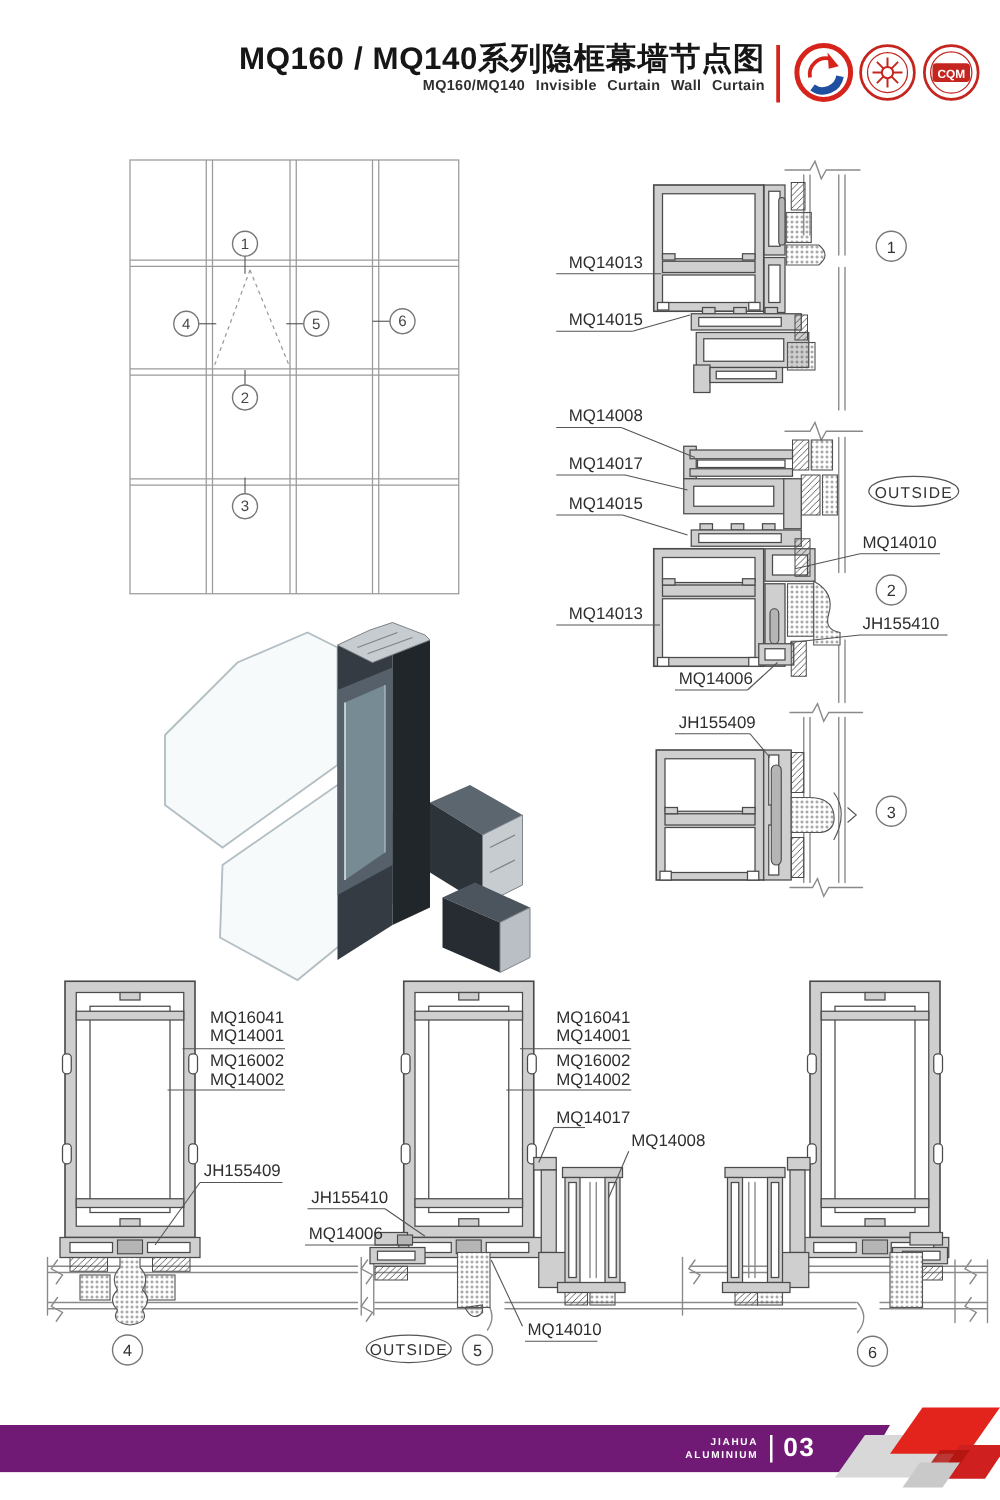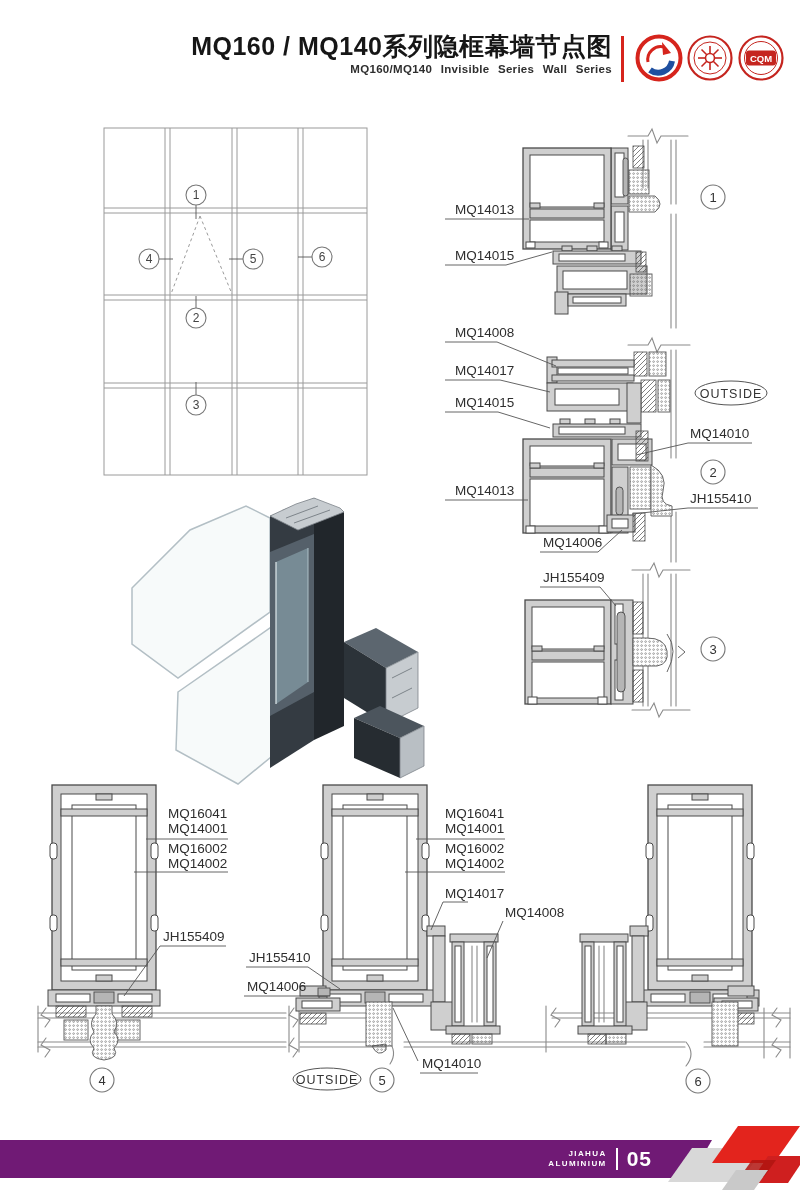--- a/index.html
+++ b/index.html
@@ -40,21 +40,21 @@
   .fdiv{width:2px;height:22px;background:#fff;}
   .pnum{color:#fff;font-size:21px;font-weight:bold;letter-spacing:1px;}
   #foot-shapes{position:absolute;left:0;top:1095px;width:800px;height:105px;pointer-events:none;}
 </style>
 </head>
 <body>
 
 <div id="page">
 
   <div id="hdr-title">MQ160 / MQ140系列隐框幕墙节点图</div>
-  <div id="hdr-sub">MQ160/MQ140 Invisible Series Wall Series</div>
+  <div id="hdr-sub">MQ160/MQ140 Invisible Curtain Wall Curtain</div>
   <div id="hdr-divider" style="background:#d6241c;"></div>
 
   <svg width="800" height="100" style="position:absolute;left:0;top:0;">
 
     <g>
       <circle cx="659" cy="58" r="21.5" fill="#fff" stroke="#d6241c" stroke-width="4"></circle>
       <path d="M650,70 a14,14 0 0 0 22,-9" stroke="#1e4fa0" stroke-width="6" fill="none"></path>
       <path d="M648,62 a13,13 0 0 1 16,-15" stroke="#d6241c" stroke-width="3" fill="none"></path>
       <path d="M662,42 l9,11 -8,2 z" fill="#d6241c"></path>
     </g>
@@ -454,21 +454,21 @@
     </g>
   </svg>
 
   <div id="foot-band" style="background:#701a75;">
     <div class="inner">
       <div class="brand">
         <div>JIAHUA</div>
         <div>ALUMINIUM</div>
       </div>
       <div class="fdiv"></div>
-      <div class="pnum">05</div>
+      <div class="pnum">03</div>
     </div>
   </div>
   <svg id="foot-shapes" viewBox="0 0 800 105">
     <polygon points="52,53 124,53 100,87 28,87" transform="translate(640,0)" fill="#d8d8d8" visibility="hidden"></polygon>
     <polygon points="692,53 764,53 740,87 668,87" fill="#d8d8d8"></polygon>
     <polygon points="738,31 800,31 774,68 712,68" fill="#e3241d"></polygon>
     <polygon points="768,61 806,61 788,88 750,88" fill="#cf1f1f"></polygon>
     <polygon points="752,65 776,65 764,82 740,82" fill="#b01510" opacity=".85"></polygon>
     <polygon points="736,75 768,75 754,95 722,95" fill="#c9c9c9"></polygon>
   </svg>

